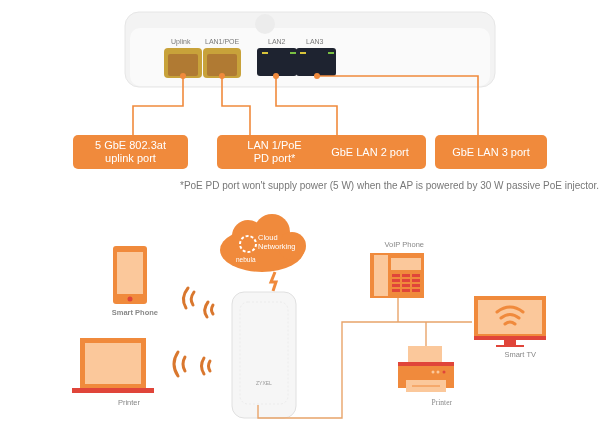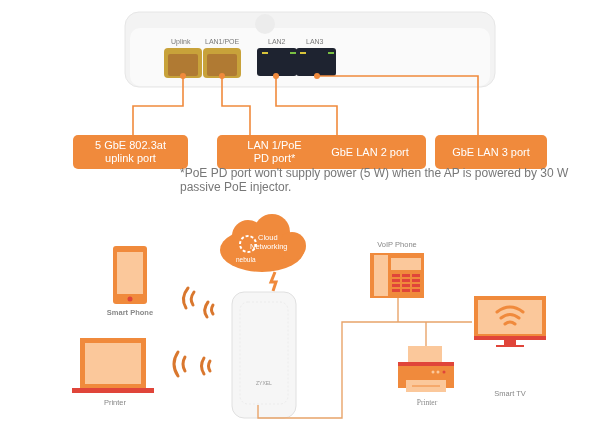--- a/index.html
+++ b/index.html
@@ -1,21 +1,21 @@
 <!DOCTYPE html>
 <html><head>
 <meta charset="utf-8">
 <style>
   html,body{margin:0;padding:0;background:#fff;}
   body{width:600px;height:430px;position:relative;overflow:hidden;font-family:"Liberation Sans",sans-serif;}
   .abs{position:absolute;}
   .port-label{position:absolute;font-size:7px;color:#7a7a7a;}
   .callout{position:absolute;background:#f08a3c;color:#fff;border-radius:5px;font-size:11px;text-align:center;display:flex;align-items:center;justify-content:center;line-height:13px;white-space:pre-line;}
-  .footnote{position:absolute;left:180px;top:166px;font-size:12px;color:#777;}
-  .dev-label{position:absolute;font-size:7.5px;color:#888;text-align:center;}
+  .footnote{position:absolute;left:180px;top:180px;font-size:10px;color:#777;}
+  .dev-label{position:absolute;font-size:7.5px;color:#888;text-align:right;}
   svg{position:absolute;left:0;top:0;}
 </style>
 </head>
 <body>
 
 <svg width="600" height="430">
 
   <g>
     <rect x="125" y="12" width="370" height="75" rx="14" fill="#f3f3f3" stroke="#e6e6e6"></rect>
     <rect x="130" y="28" width="360" height="58" rx="10" fill="#fafafa"></rect>
@@ -144,22 +144,22 @@
 <div class="callout" style="left:73px;top:135px;width:115px;height:34px;">5 GbE 802.3at
 uplink port</div>
 <div class="callout" style="left:193px;top:135px;width:115px;height:34px;margin-left:24px;">LAN 1/PoE
 PD port*</div>
 <div class="callout" style="left:314px;top:135px;width:112px;height:34px;">GbE LAN 2 port</div>
 <div class="callout" style="left:435px;top:135px;width:112px;height:34px;text-align:right;">GbE LAN 3 port</div>
 
 <div class="footnote">*PoE PD port won't supply power (5 W) when the AP is powered by 30 W passive PoE injector.</div>
 
 <span class="abs" style="left:258px;top:233px;font-size:7.5px;color:#fff;">Cloud</span>
-<span class="abs" style="left:250px;top:242px;font-size:7.5px;color:#fff;">Networking</span>
+<span class="abs" style="left:258px;top:242px;font-size:7.5px;color:#fff;">Networking</span>
 <span class="abs" style="left:236px;top:256px;font-size:6.5px;color:#fff;">nebula</span>
 
 <span class="abs" style="left:256px;top:380px;font-size:5px;color:#999;">ZYXEL</span>
 
 <span class="dev-label" style="left:102px;top:308px;width:56px;font-weight:bold;">Smart Phone</span>
 <span class="dev-label" style="left:90px;top:398px;width:50px;">Printer</span>
 <span class="dev-label" style="left:370px;top:240px;width:54px;">VoIP Phone</span>
-<span class="dev-label" style="left:484px;top:350px;width:52px;margin-top:39px;">Smart TV</span>
+<span class="dev-label" style="left:484px;top:350px;width:52px;">Smart TV</span>
 <span class="dev-label" style="left:402px;top:398px;width:50px;font-family:Liberation Serif, serif;">Printer</span>
 
 </body></html>

